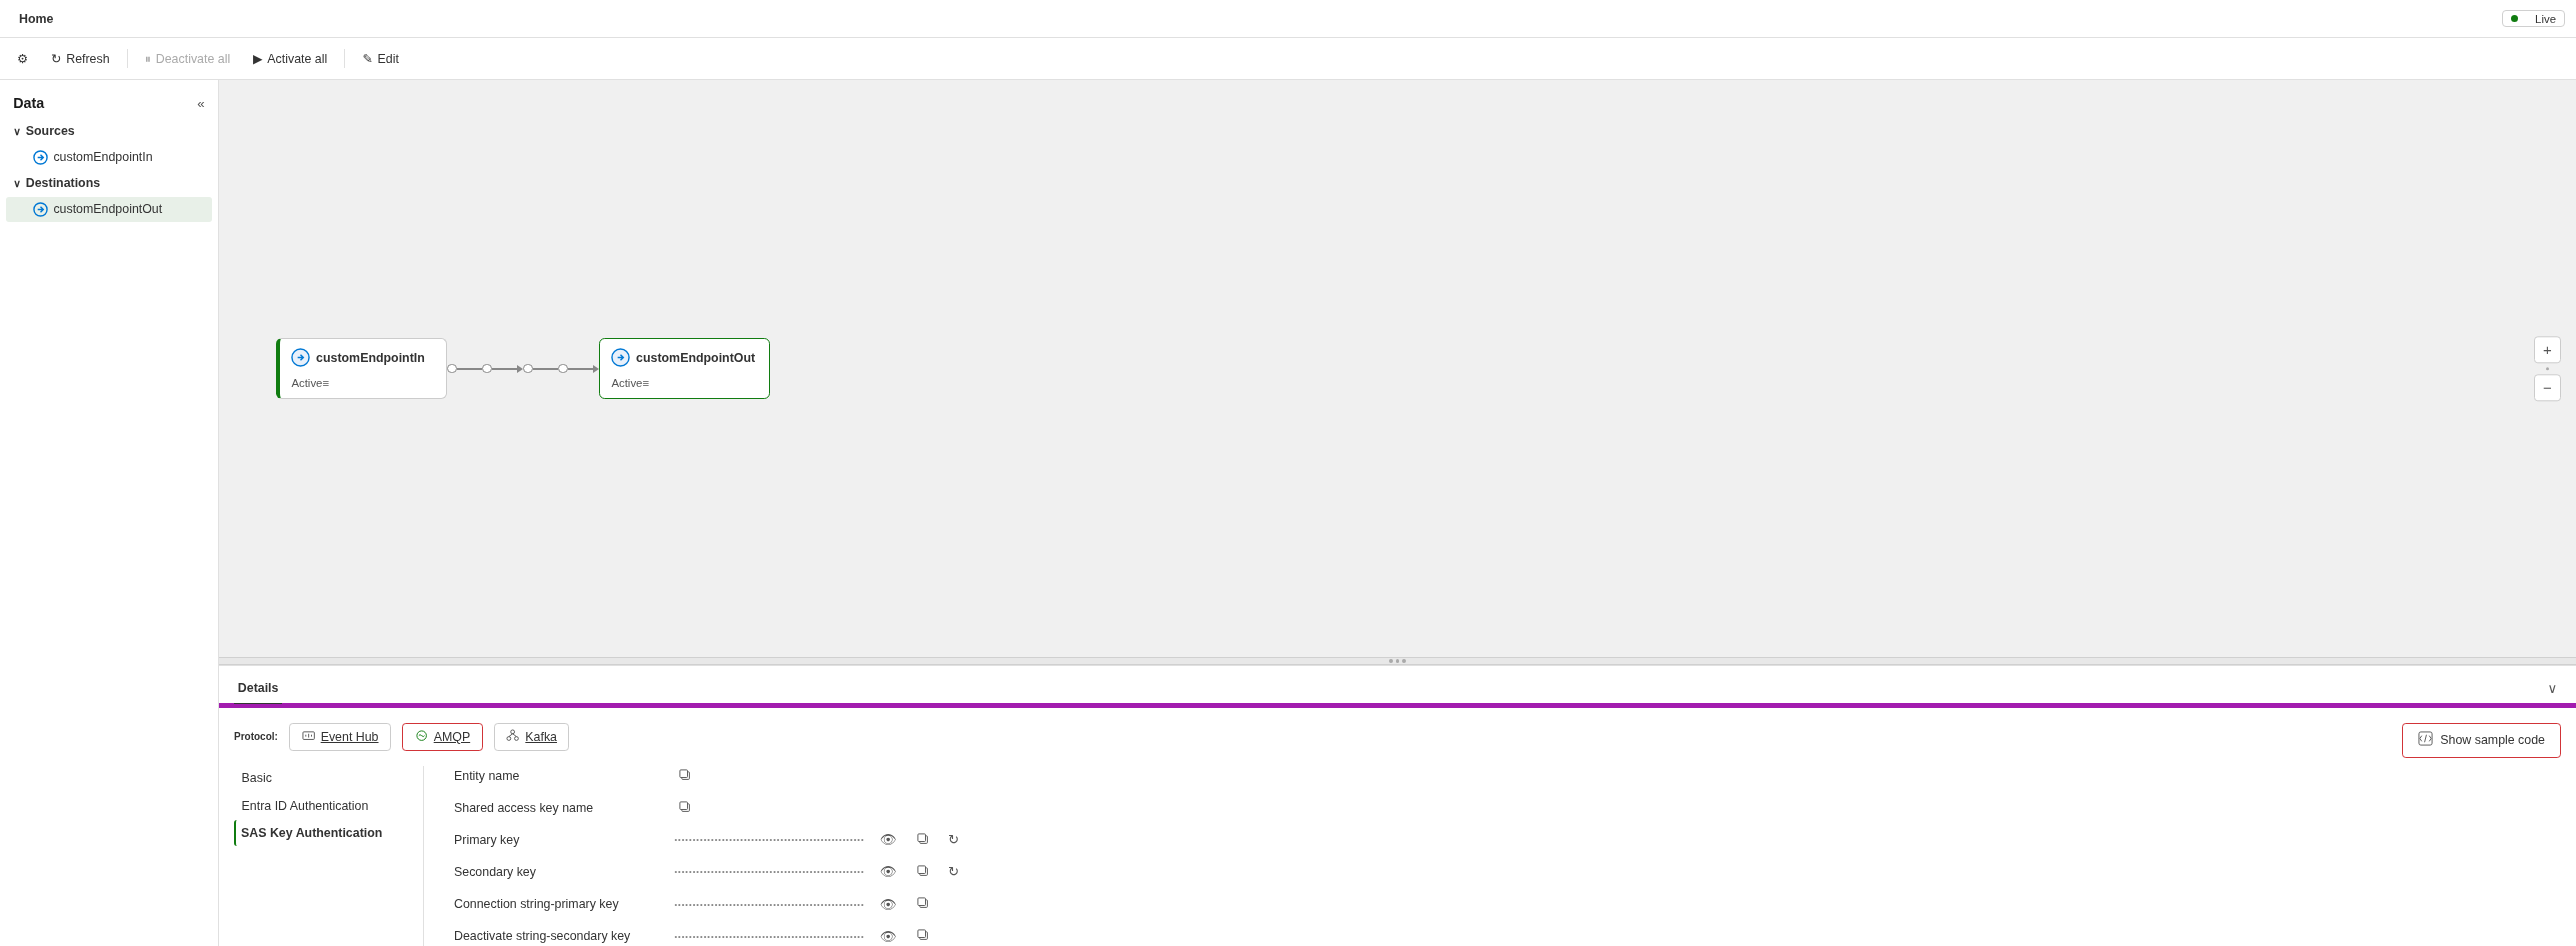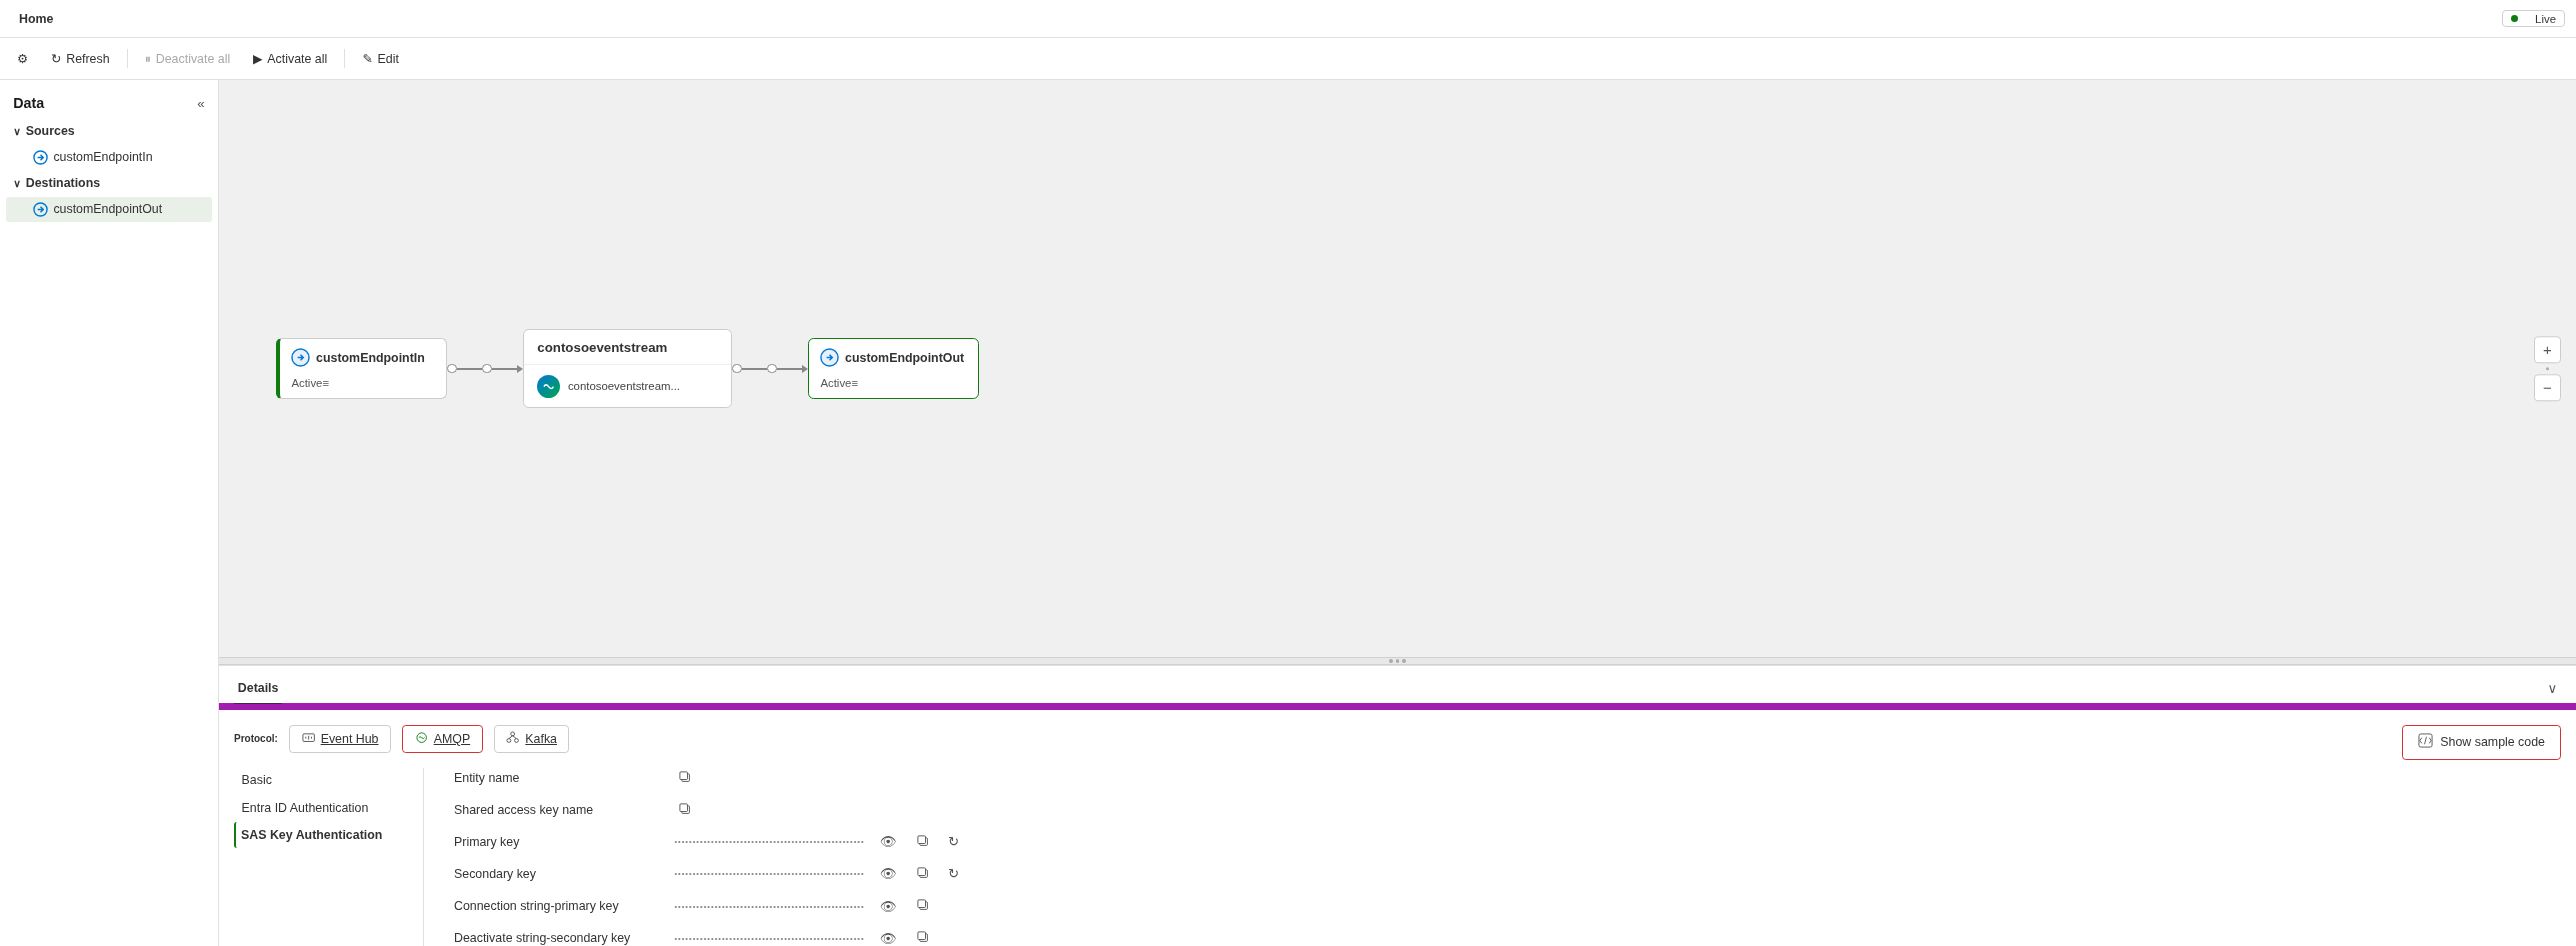--- a/index.html
+++ b/index.html
@@ -279,21 +279,21 @@
       border-top: 1px solid #e0e0e0;
       height: 285px;
       overflow-y: auto;
       flex-shrink: 0;
     }
     .details-header {
       display: flex;
       align-items: center;
       justify-content: space-between;
       padding: 7.6px 15px 0 15px;
-      border-bottom: 7px solid #a21caf;
+      border-bottom: 5px solid #a21caf;
     }
     .details-tab {
       padding: 7.6px 3.8px;
       font-size: 12.4px;
       font-weight: 600;
       color: #333;
       border-bottom: 1.9px solid #333;
       margin-bottom: -1px;
     }
     .details-collapse { color: #555; cursor: pointer; font-size: 13.3px; padding: 3.8px; }
@@ -537,33 +537,20 @@
         </div>
 
         <div class="connector">
           <span class="connector-dot"></span>
           <div class="connector-line"></div>
           <span class="connector-dot"></span>
           <div class="connector-line"></div>
           <span class="connector-arrow"></span>
         </div>
 
-        <div class="stream-node">
-          <div class="stream-header">
-            <span>contosoeventstream</span>
-          </div>
-          <div class="stream-body">
-            <div class="stream-icon-circle">
-              <svg width="13.3" height="13.3" viewBox="0 0 14 14">
-                <path d="M2 7 Q4 3 7 7 Q10 11 12 7" stroke="#fff" stroke-width="1.5" fill="none"></path>
-              </svg>
-            </div>
-            <span>contosoeventstream...</span>
-          </div>
-        </div>
 
         <div class="connector">
           <span class="connector-dot"></span>
           <div class="connector-line"></div>
           <span class="connector-dot"></span>
           <div class="connector-line"></div>
           <span class="connector-arrow"></span>
         </div>
 
         <div class="flow-node destination">

